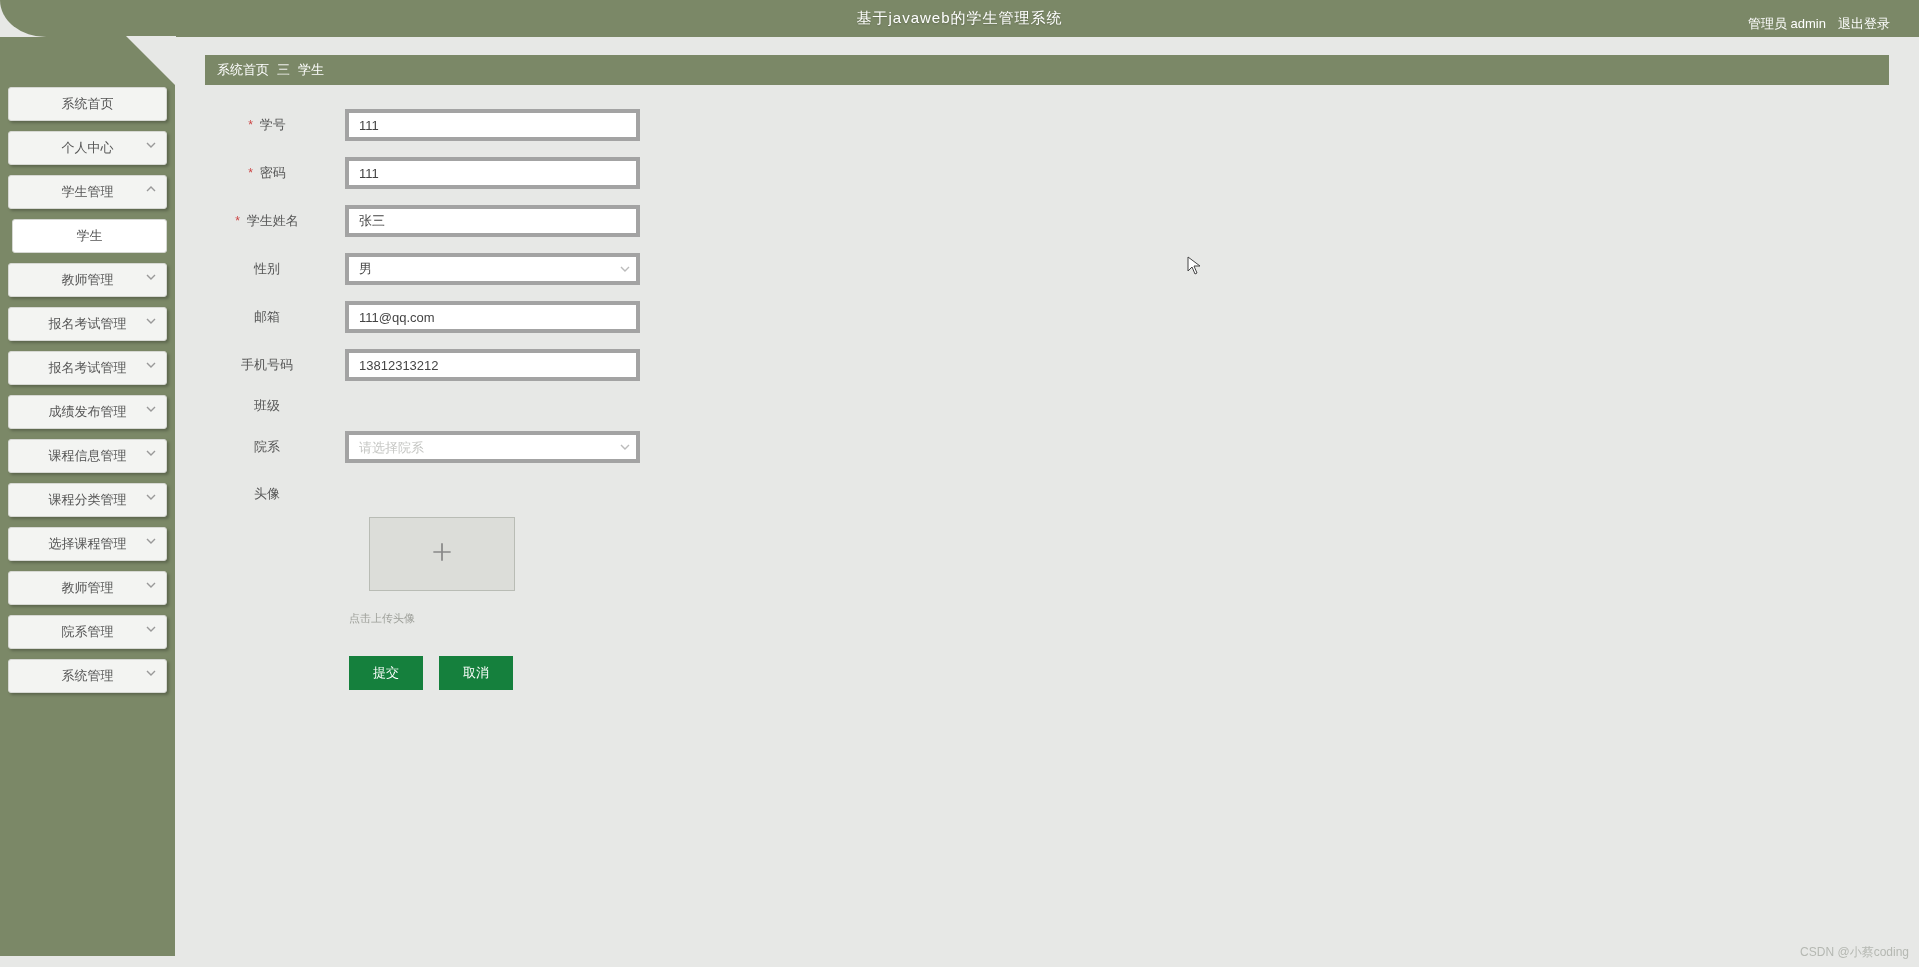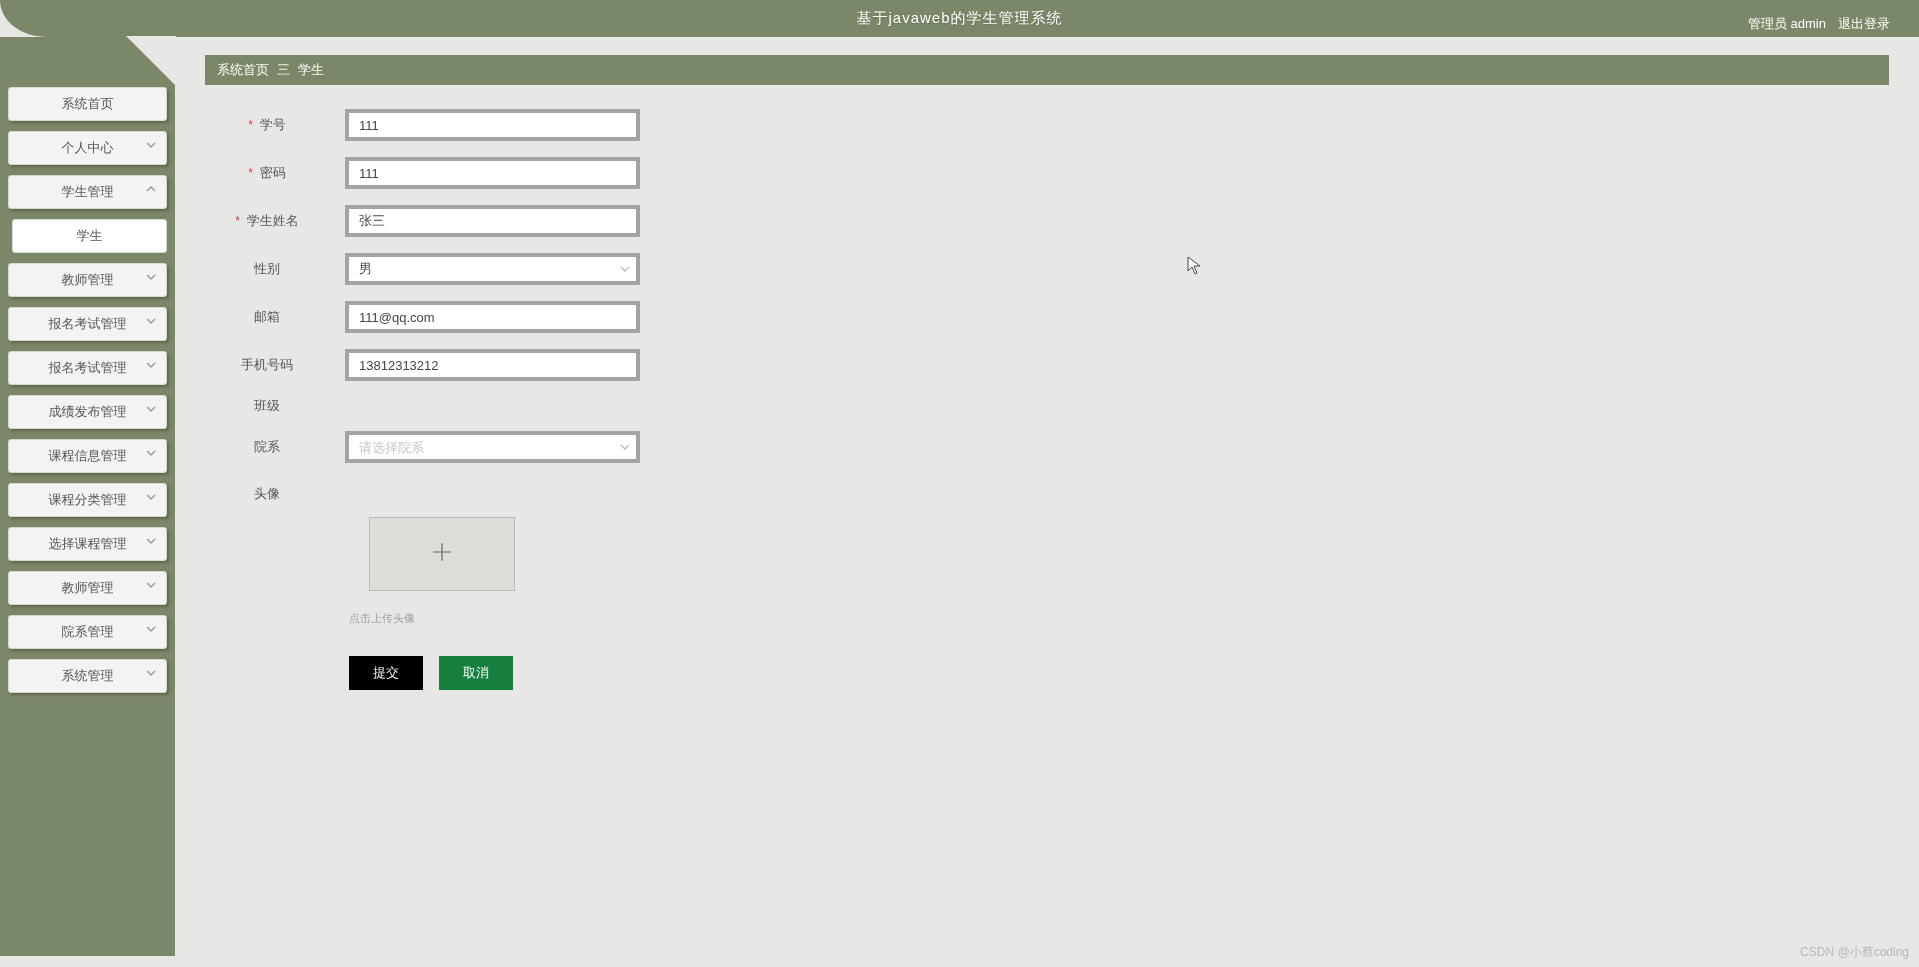--- a/index.html
+++ b/index.html
@@ -176,21 +176,21 @@
   gap: 16px;
 }
 .btn {
   width: 74px;
   height: 34px;
   border: none;
   font-size: 13px;
   color: #fff;
   cursor: pointer;
 }
-.btn.primary { background: #000000; }
+.btn.primary { background: #15803d; }
 .btn.cancel { background: #15803d; }
 
 
 .watermark {
   position: fixed;
   right: 10px;
   bottom: 6px;
   font-size: 12px;
   color: #b5b8b2;
   pointer-events: none;

